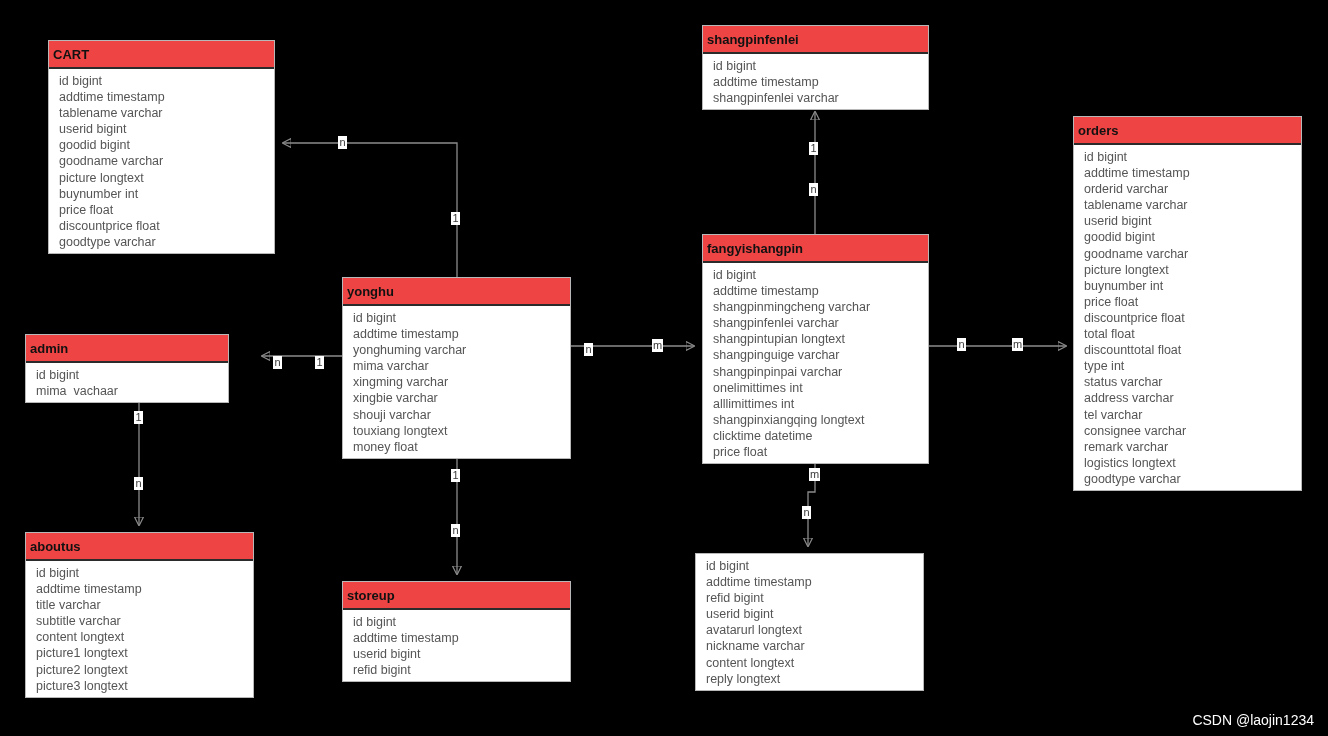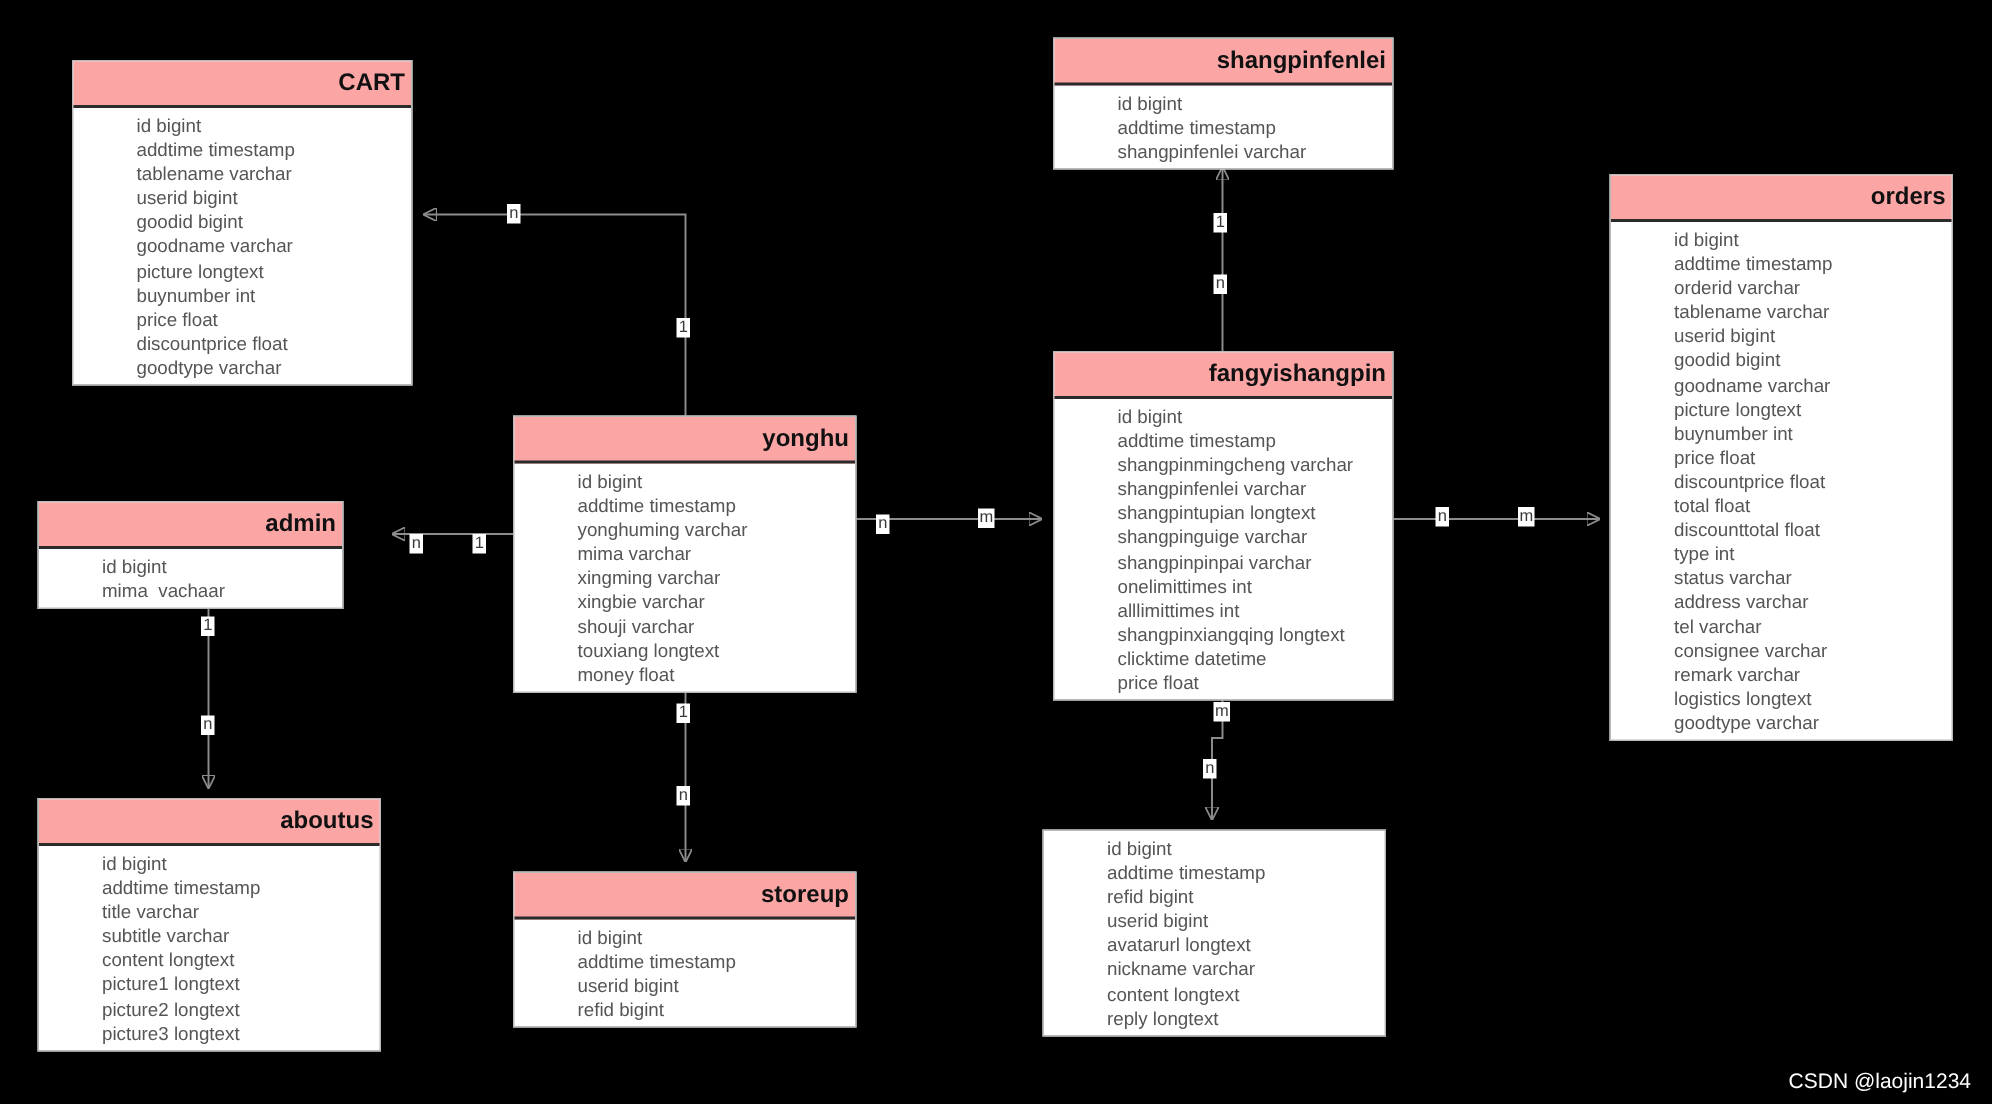--- a/index.html
+++ b/index.html
@@ -14,32 +14,31 @@
   #canvas { position:absolute; left:0; top:0; width:1328px; height:736px; }
 
   
   .entity {
     position:absolute;
     background:#ffffff;
     border:1px solid #b8b8b8;
     z-index:5;
   }
   .entity .ent-head {
-    text-align:right;
+    text-align:left;
     font-weight:bold;
-    font-size:16px;
+    font-size:13px;
     color:#111111;
     padding:7px 4px 6px;
     border-bottom:2px solid #2b2b2b;
     line-height:1;
-    background:#fca5a5;
+    background:#ef4444;
   }
   .entity .ent-body {
     padding:4px 11px 3px 10px;
-    margin-left:32px;
   }
   .entity .ent-field {
     font-size:12.5px;
     color:#555555;
     line-height:16.1px;
     white-space:pre;
   }
 
   
   #edges { position:absolute; left:0; top:0; width:1328px; height:736px; z-index:2; }

